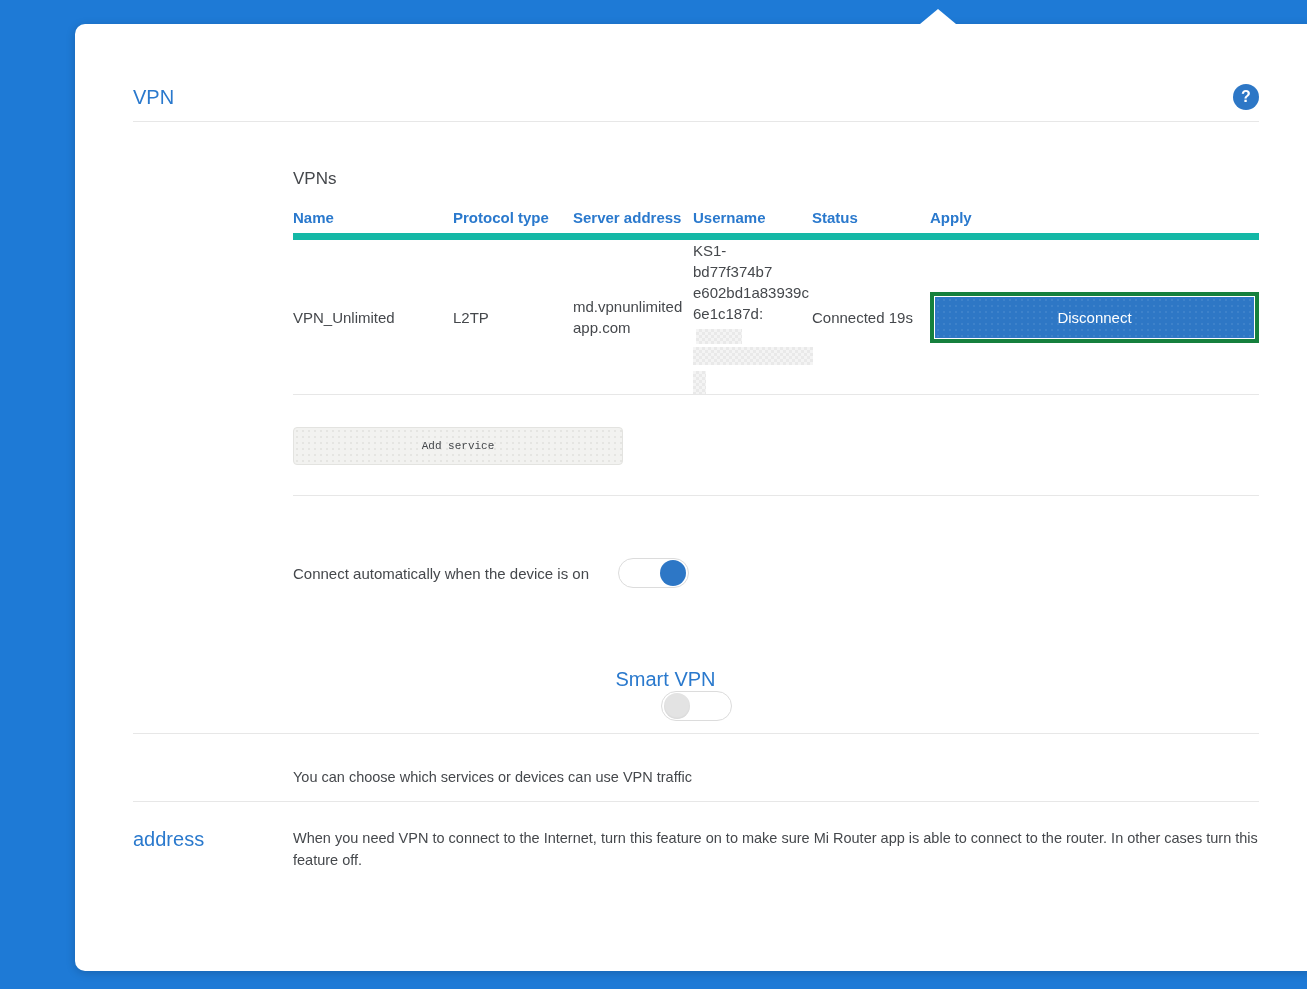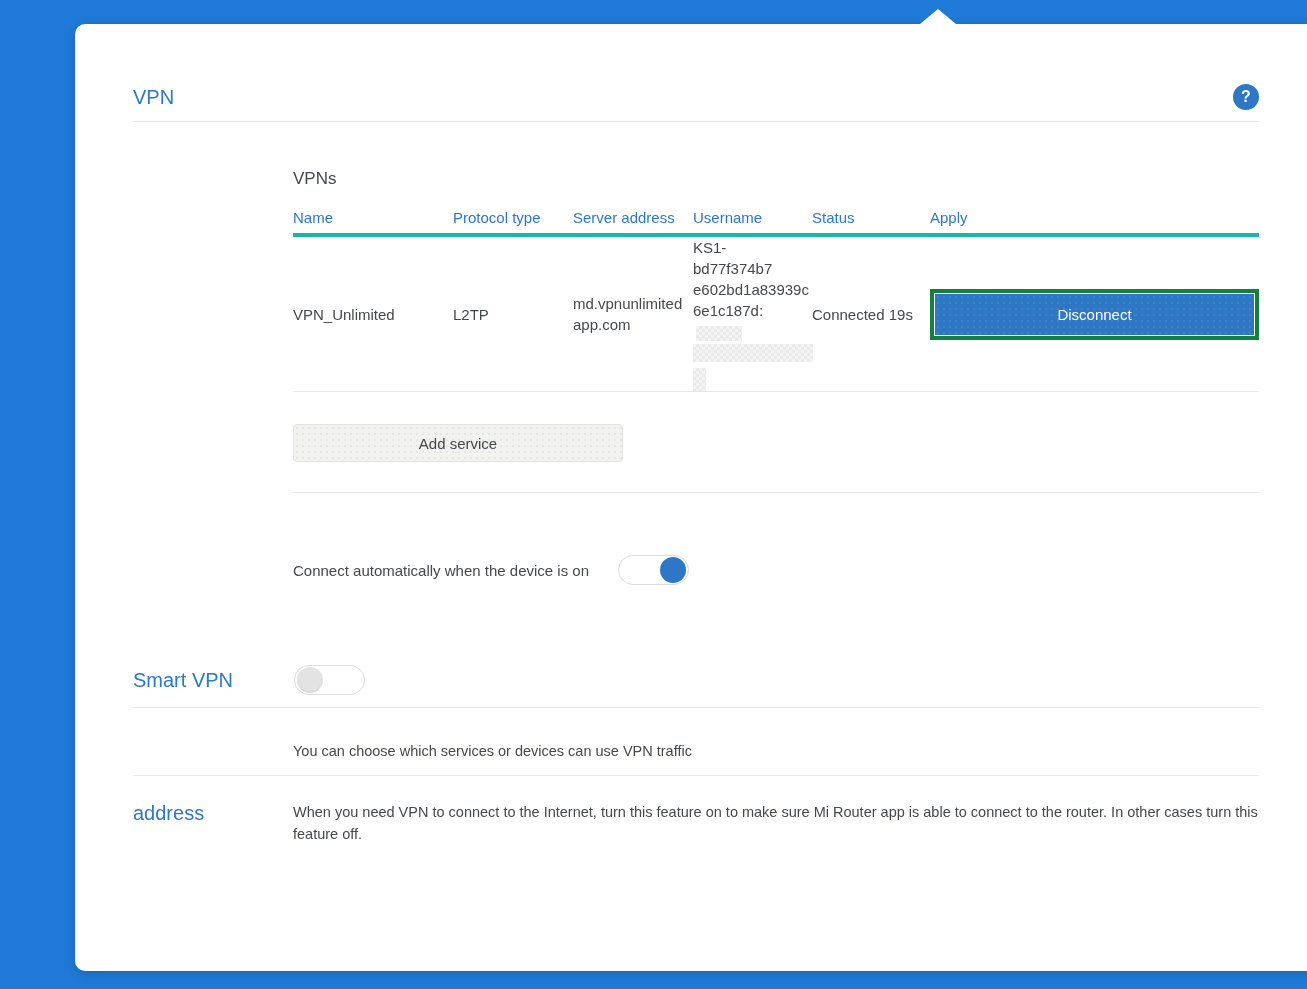--- a/index.html
+++ b/index.html
@@ -46,21 +46,21 @@
 
   .indent { margin-left: 160px; }
 
   .vpns-heading { margin-top: 47px; font-size: 17px; color: #45484c; }
 
   .vpn-table { margin-top: 20px; width: 100%; }
   .tbl-row {
     display: grid;
     grid-template-columns: 160px 120px 120px 119px 118px 1fr;
   }
-  .tbl-head { border-bottom: 4px solid #14b8a6; }
+  .tbl-head { border-bottom: 7px solid #14b8a6; font-weight: bold; }
   .tbl-head .cell {
     color: #2a79cd; font-size: 15px; padding-bottom: 6px; line-height: 18px;
   }
   .tbl-head .cell.apply { text-align: left; }
   .tbl-body {
     min-height: 147px;
     align-items: center;
     border-bottom: 1px solid #e7e7e7;
   }
   .tbl-body .cell { font-size: 15px; line-height: 21px; padding-right: 8px; }
@@ -95,22 +95,22 @@
     color: #ffffff; font-size: 15px;
     font-family: "Liberation Sans", sans-serif;
   }
   .btn-add {
     margin-top: 32px;
     width: 330px; height: 38px;
     border: 1px solid #e3e3e0; border-radius: 4px;
     background-color: #f2f2f0;
     background-image: radial-gradient(#e5e5e2 1px, transparent 1.2px);
     background-size: 6px 6px;
-    color: #45484c; font-size: 15px;
-    font-family: Liberation Sans, sans-serif;
+    color: #45484c; font-size: 11px;
+    font-family: Liberation Mono, monospace;
     cursor: pointer;
   }
   .div2 { margin-top: 30px; }
 
   .autoconnect-row {
     margin-top: 62px;
     display: flex; align-items: center;
   }
   .autoconnect-label { font-size: 15px; }
 
@@ -123,21 +123,21 @@
     flex-shrink: 0;
   }
   .toggle .knob {
     position: absolute; top: 1px;
     width: 26px; height: 26px; border-radius: 50%;
   }
   .toggle.on .knob { right: 2px; background: #2d77c6; }
   .toggle.off .knob { left: 2px; background: #e3e3e3; box-shadow: inset 0 -1px 2px rgba(0,0,0,0.06); }
   .autoconnect-row .toggle { margin-left: 29px; }
 
-  .feature-row { display: flex; align-items: center; }
+  .feature-row { display: flex; align-items: center; flex-direction: column; }
   .feature-label { width: 161px; font-size: 20px; color: #2a79cd; flex-shrink: 0; }
   .smartvpn-row { margin-top: 80px; }
   .div3 { margin-top: 12px; }
   .smart-desc { margin-top: 33px; font-size: 14.5px; line-height: 21px; }
   .mi-row { margin-top: 57px; }
   .div4 { margin-top: 13px; }
   .services-row { margin-top: 26px; display: flex; align-items: flex-start; }
   .services-label { width: 160px; font-size: 20px; color: #2a79cd; flex-shrink: 0; }
   .services-desc { flex: 1; font-size: 14.5px; line-height: 21.5px; }
 </style>

